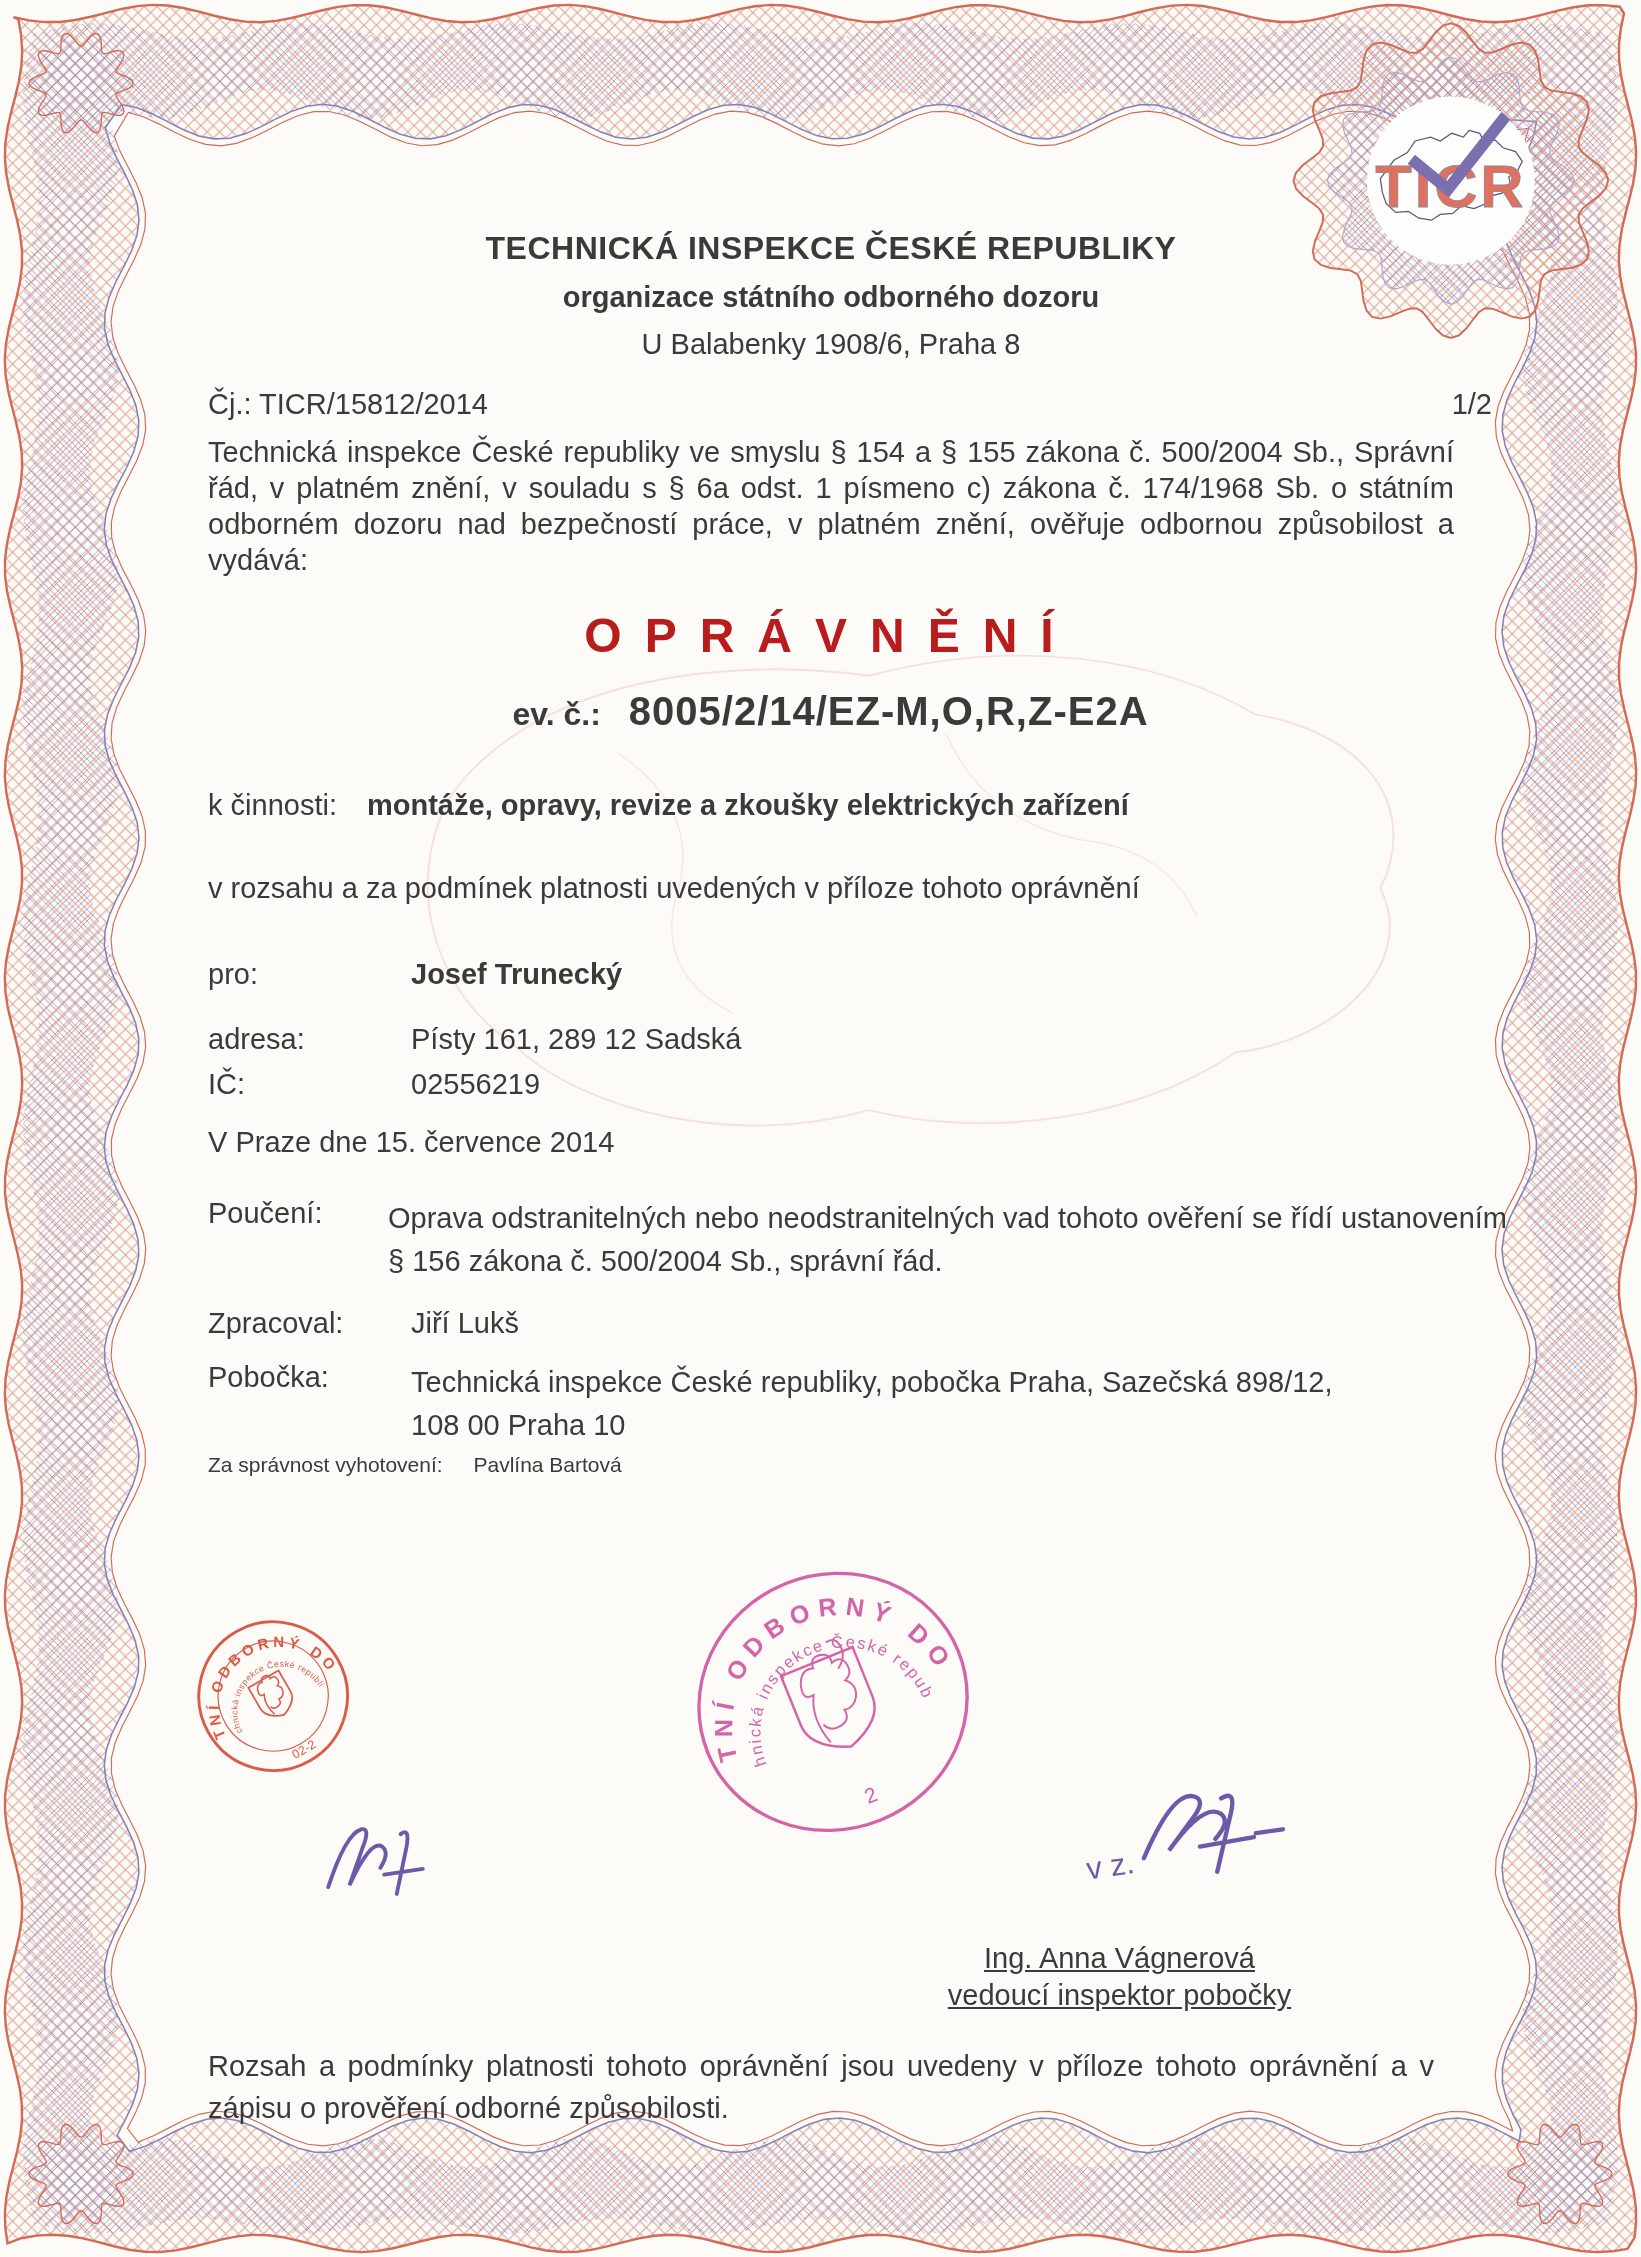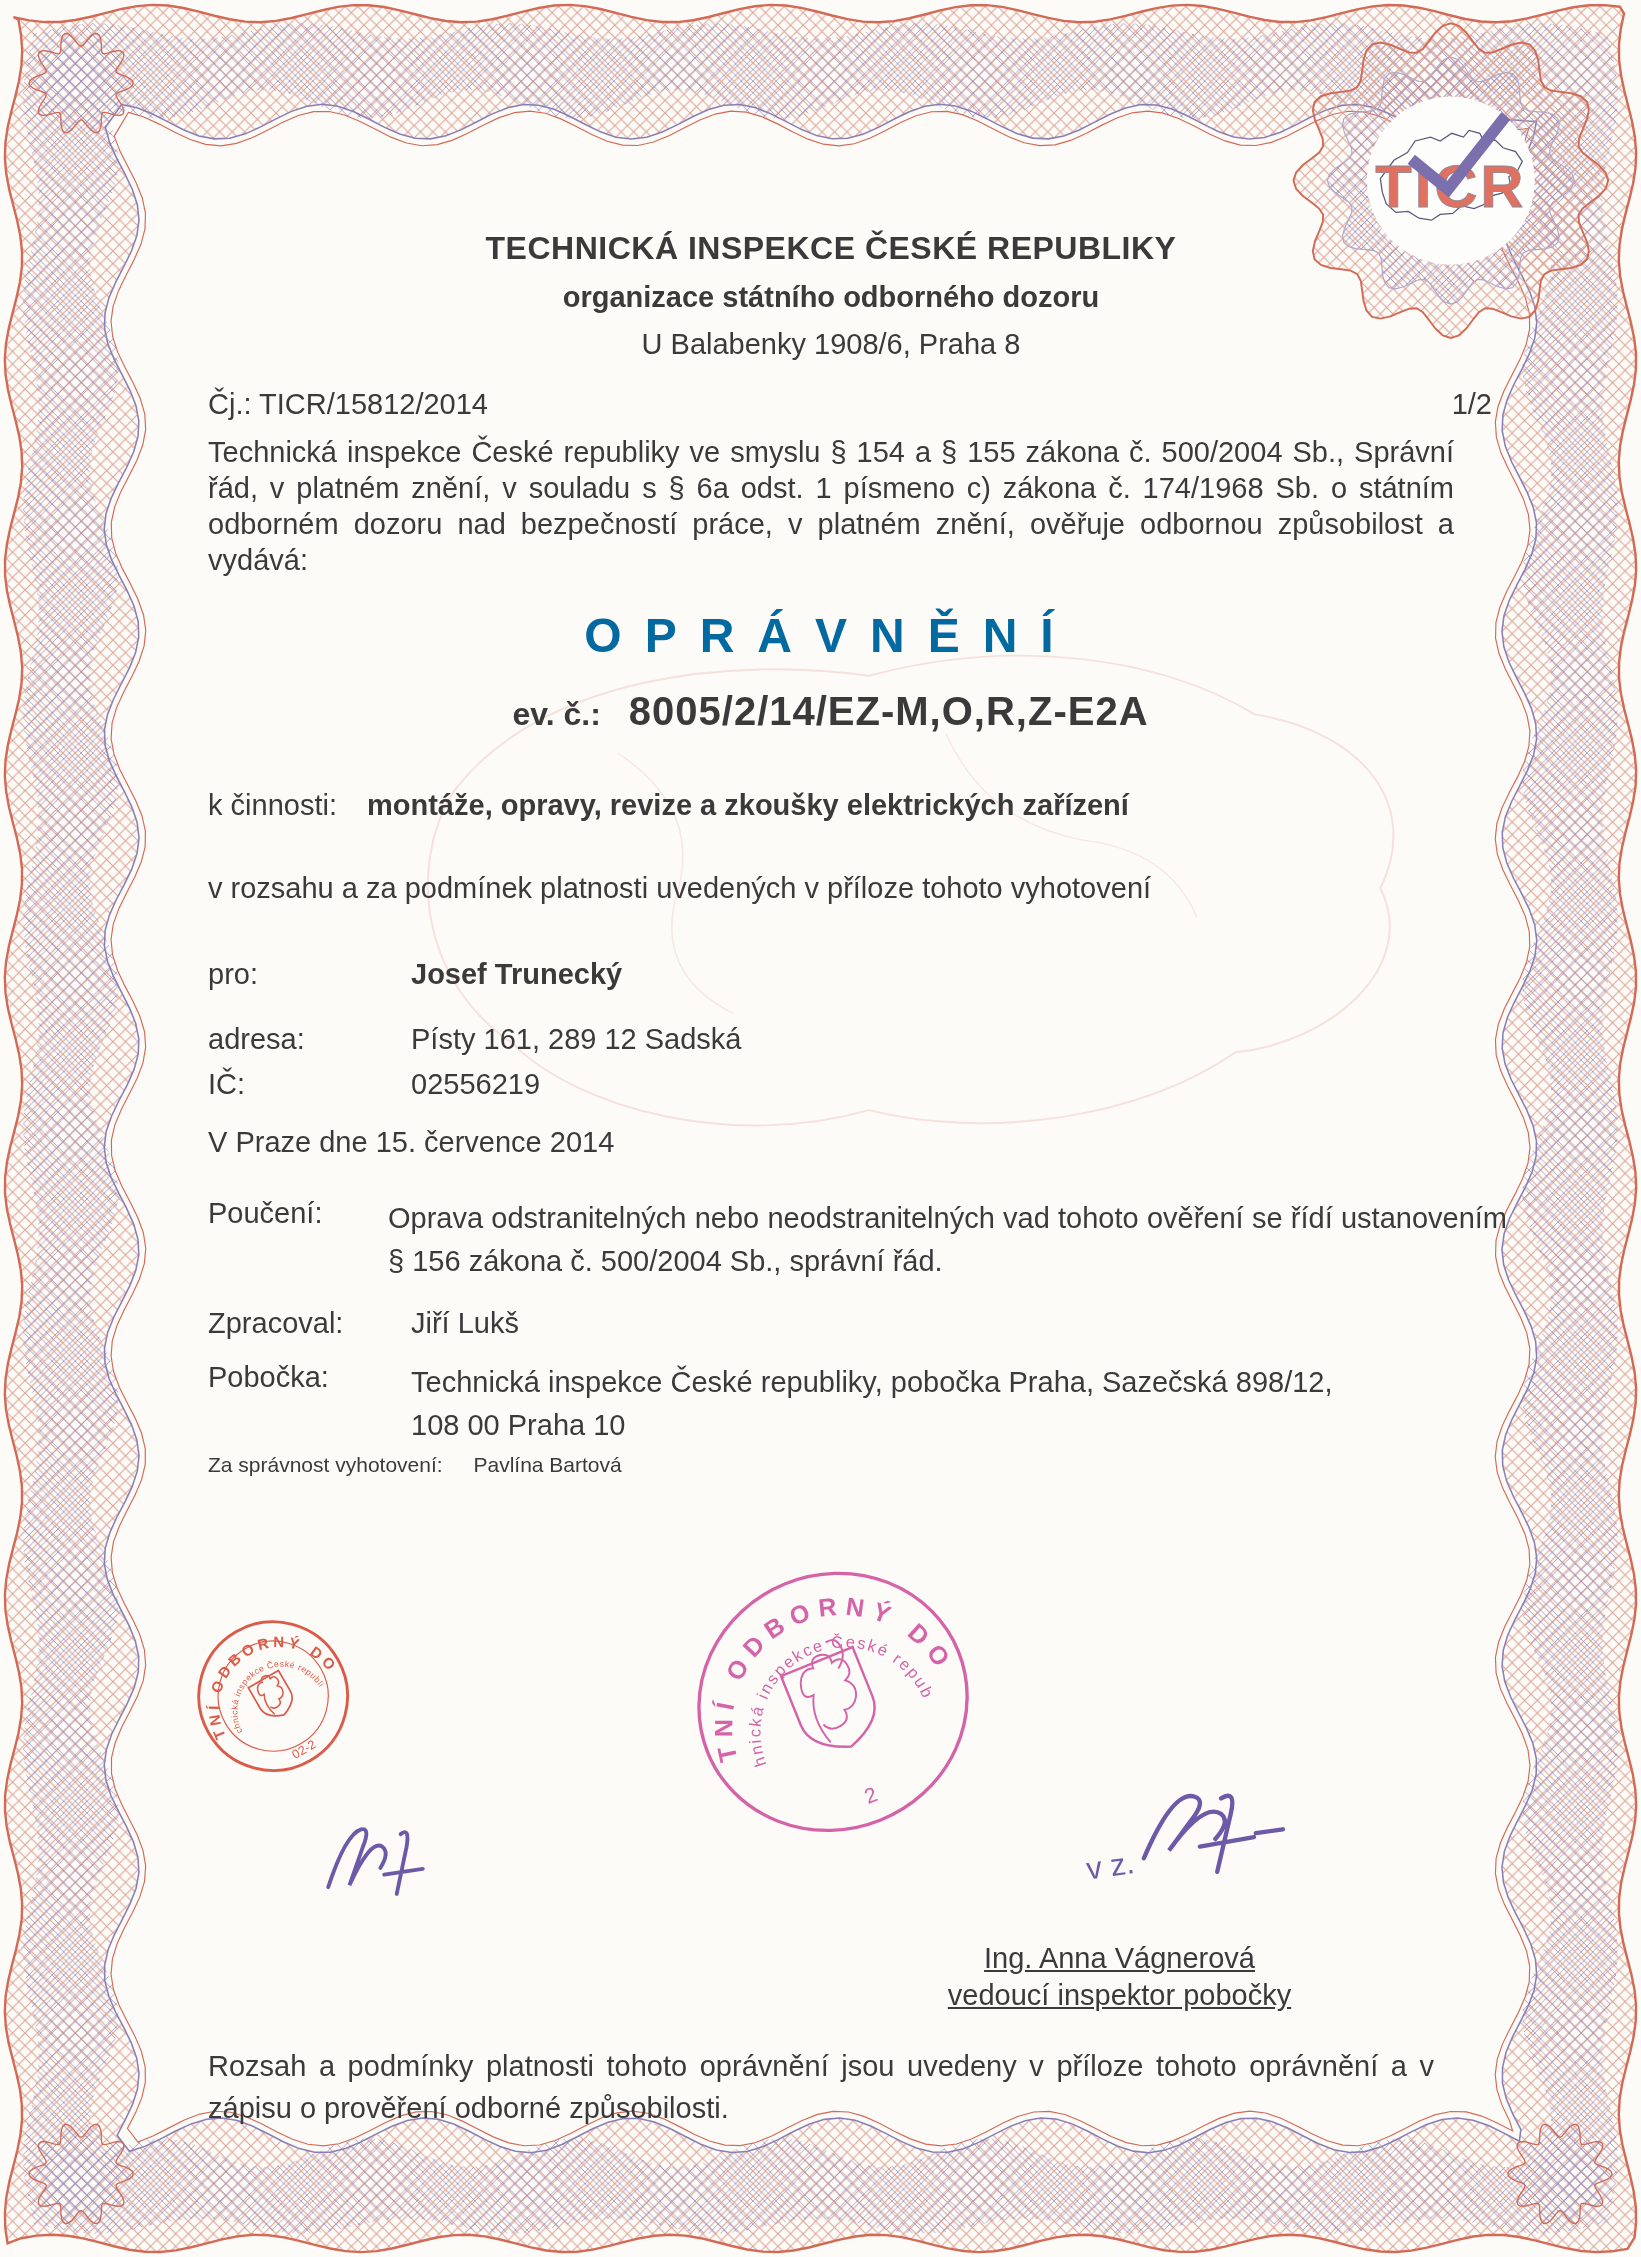--- a/index.html
+++ b/index.html
@@ -12,21 +12,21 @@
   .abs{position:absolute;z-index:2;}
   .b{font-weight:bold;}
   .center{text-align:center;}
   .just{text-align:justify;text-justify:inter-word;}
   .fs30{font-size:29px;line-height:36px;}
   .header-org{left:208px;top:230px;width:1246px;font-size:32px;letter-spacing:0.5px;}
   .header-sub{left:208px;top:281px;width:1246px;font-size:29px;}
   .header-addr{left:208px;top:328px;width:1246px;font-size:29px;}
   .ref-row{left:208px;top:388px;width:1284px;display:flex;justify-content:space-between;font-size:29px;}
   .intro{left:208px;top:434px;width:1246px;}
-  .doc-title{left:174px;top:608px;width:1313px;font-size:48px;font-weight:bold;letter-spacing:23px;color:#0369a1;}
+  .doc-title{left:174px;top:608px;width:1313px;font-size:48px;font-weight:bold;letter-spacing:23px;color:#b91c1c;}
   .ev-row{left:174px;top:689px;width:1313px;display:flex;justify-content:center;align-items:baseline;gap:28px;}
   .ev-label{font-size:32px;font-weight:bold;}
   .ev-value{font-size:40px;font-weight:bold;letter-spacing:1px;}
   .row{left:208px;display:flex;font-size:29px;}
   .lbl{flex:0 0 203px;}
   .lbl2{flex:0 0 140px;}
   .activity-row{left:208px;top:789px;display:flex;font-size:29px;}
   .activity-row .lbl3{flex:0 0 159px;}
   .scope{left:208px;top:872px;font-size:29px;}
   .issue{left:208px;top:1126px;font-size:29px;}
@@ -139,21 +139,21 @@
   <div class="abs ev-row">
     <span class="ev-label">ev. č.:</span>
     <span class="ev-value">8005/2/14/EZ-M,O,R,Z-E2A</span>
   </div>
 
   <div class="abs activity-row">
     <span class="lbl3">k činnosti:</span>
     <span class="b">montáže, opravy, revize a zkoušky elektrických zařízení</span>
   </div>
 
-  <div class="abs scope">v rozsahu a za podmínek platnosti uvedených v příloze tohoto vyhotovení</div>
+  <div class="abs scope">v rozsahu a za podmínek platnosti uvedených v příloze tohoto oprávnění</div>
 
   <div class="abs row" style="top:958px">
     <span class="lbl">pro:</span>
     <span class="b">Josef Trunecký</span>
   </div>
   <div class="abs row" style="top:1023px">
     <span class="lbl">adresa:</span>
     <span>Písty 161, 289 12 Sadská</span>
   </div>
   <div class="abs row" style="top:1068px">

